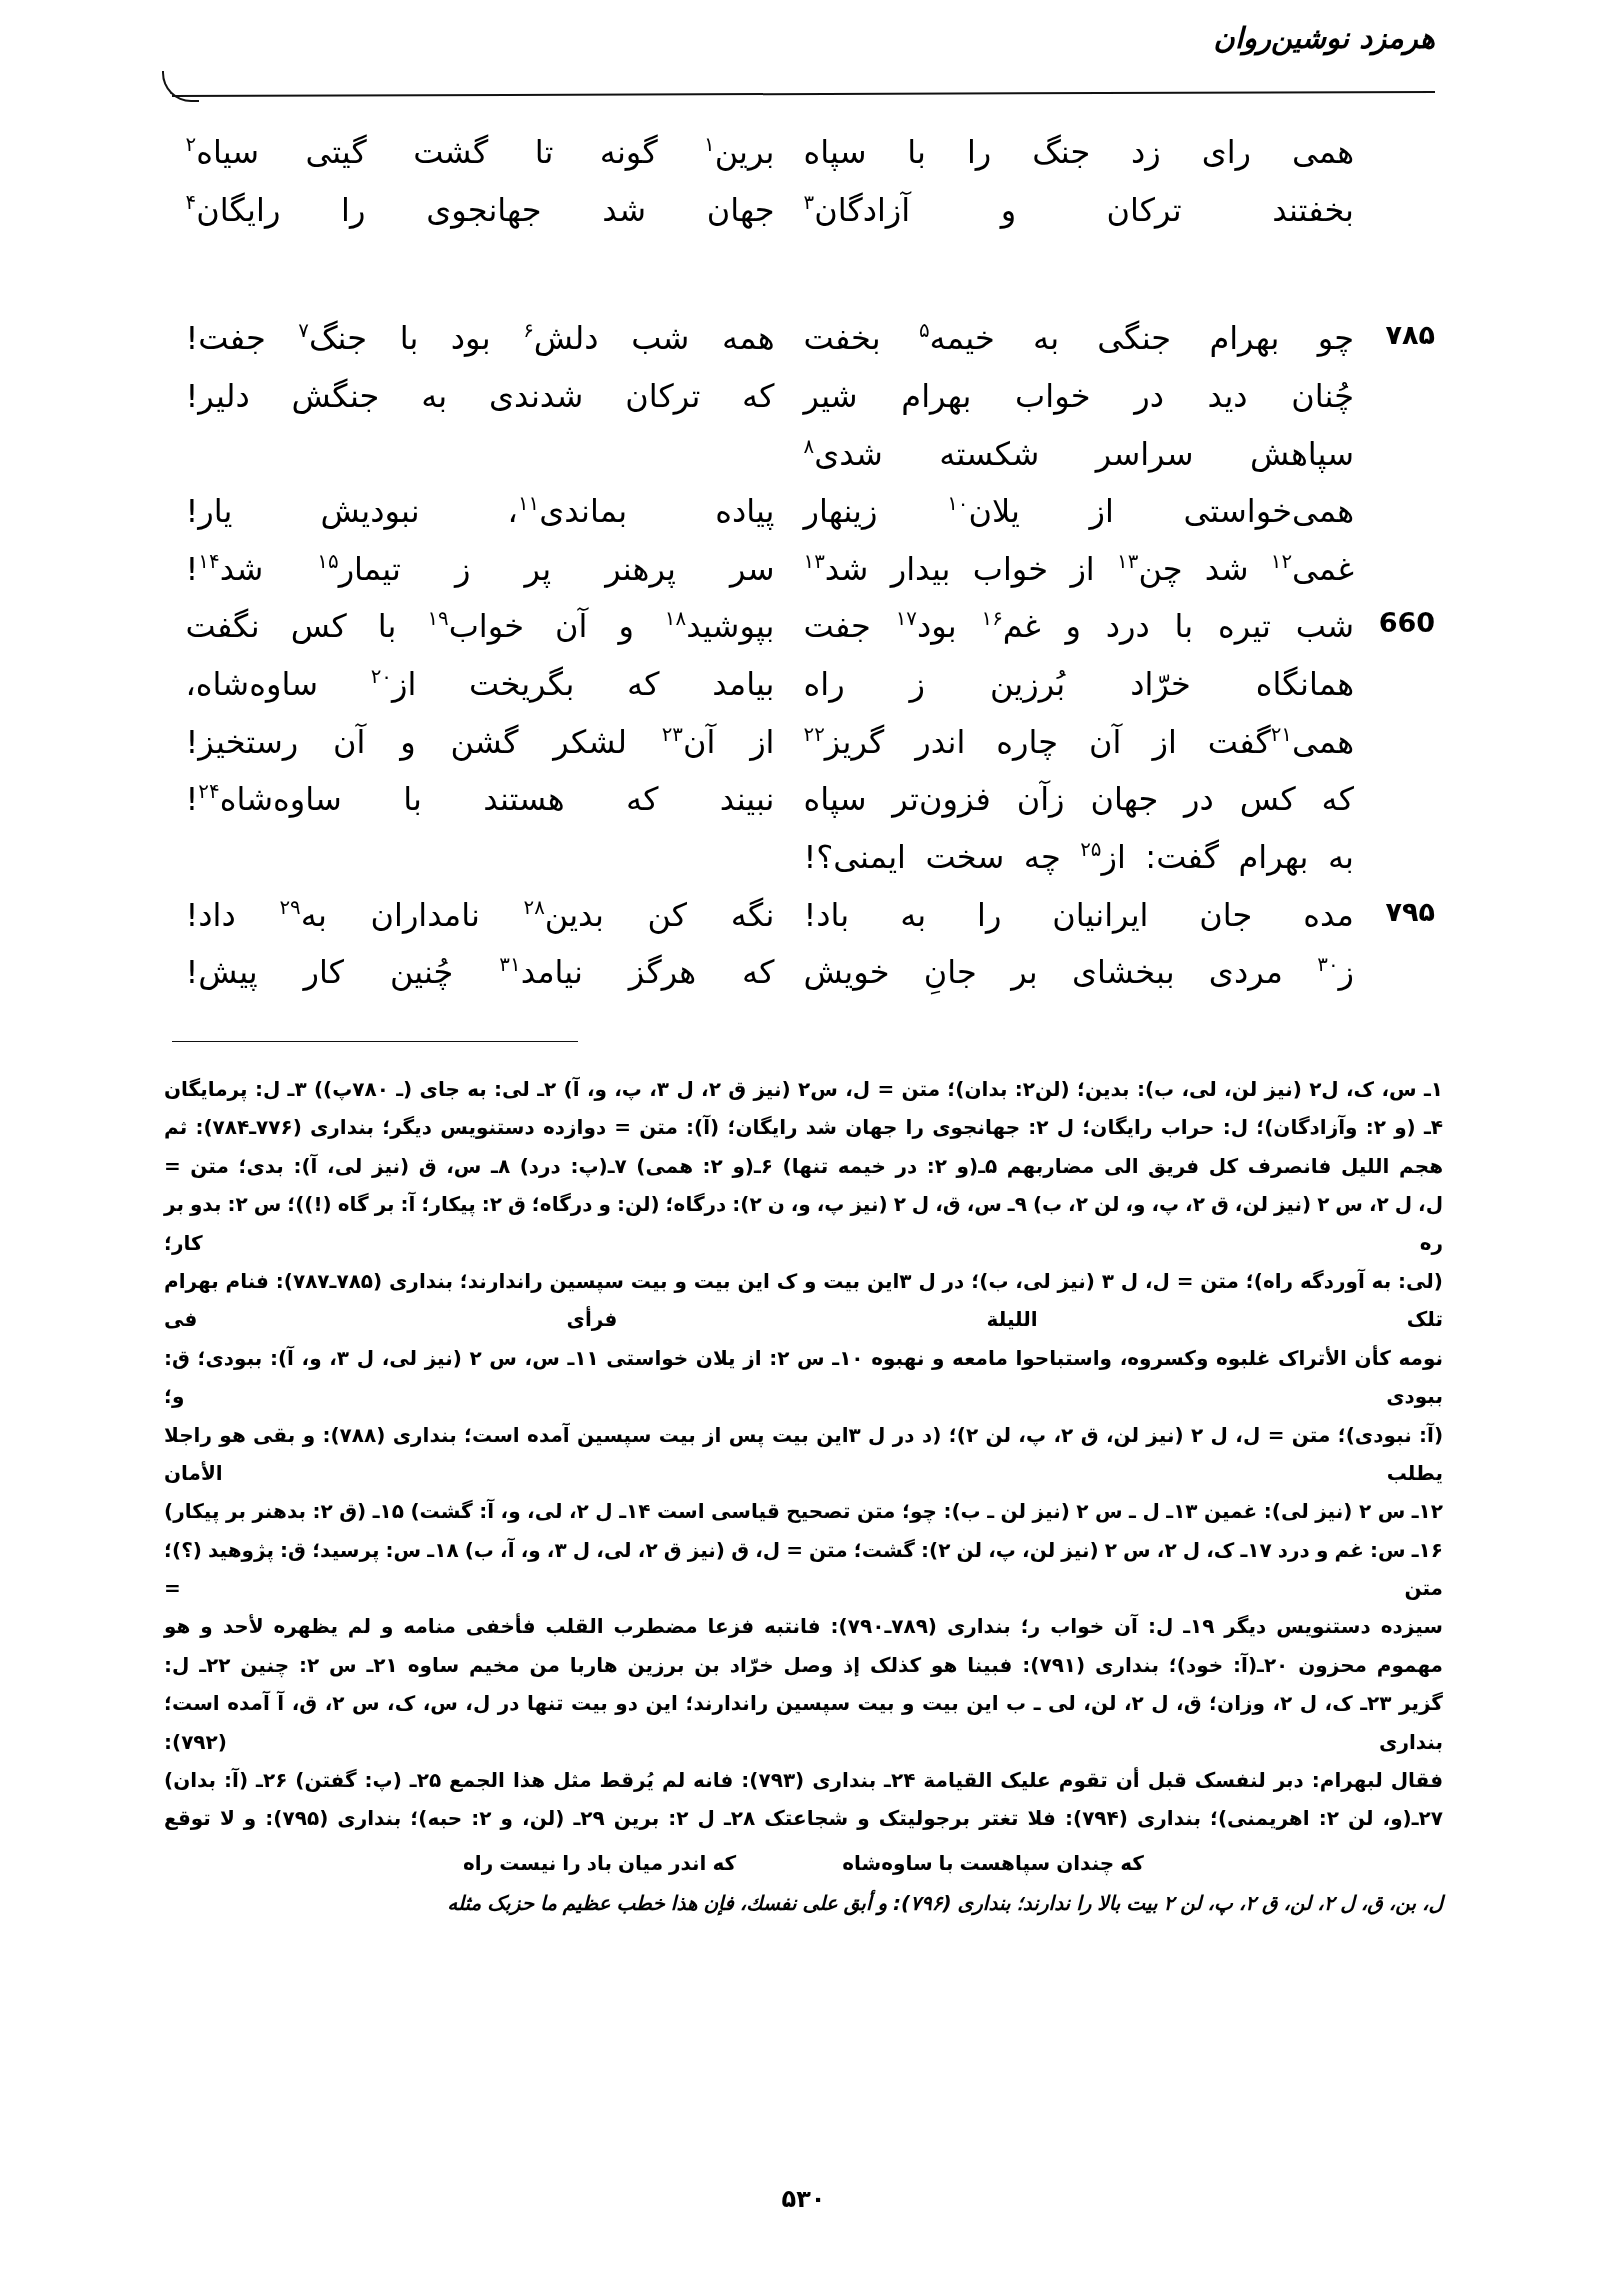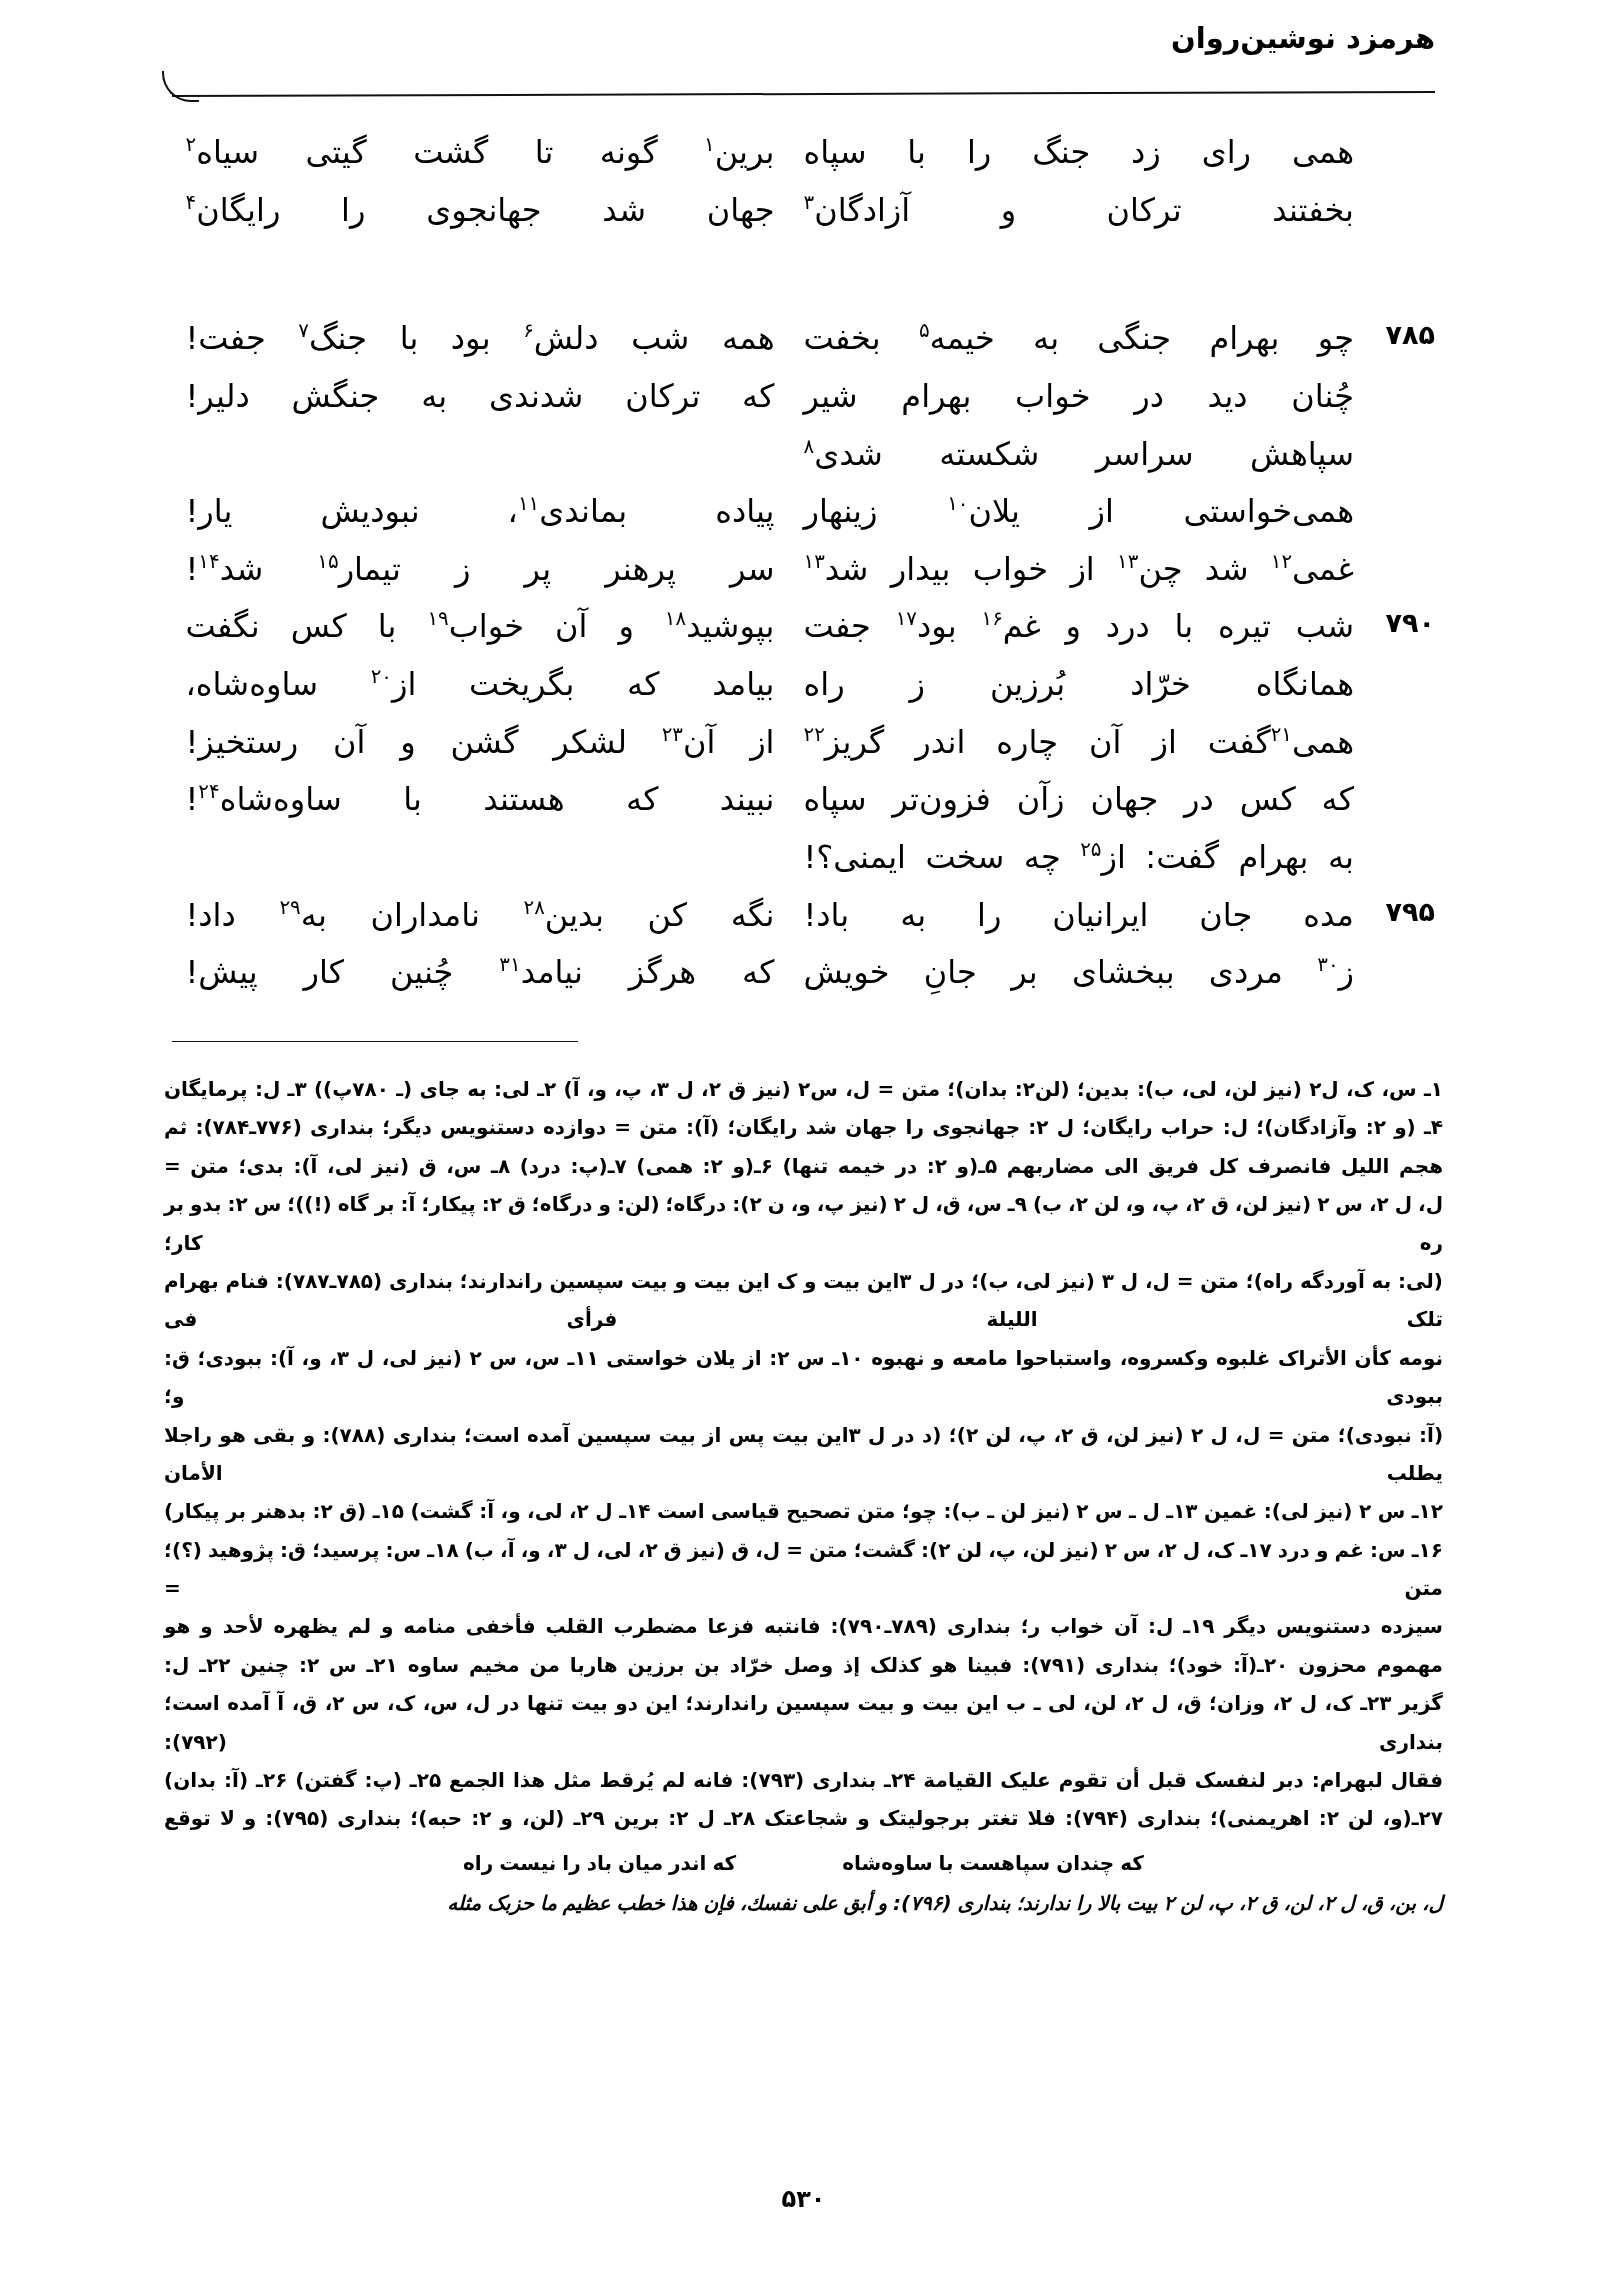--- a/index.html
+++ b/index.html
@@ -29,20 +29,21 @@
   
   .running-head {
     position: absolute;
     top: 21px;
     right: 172px;
     font-size: 29px;
     font-weight: bold;
     letter-spacing: -0.5px;
     direction: rtl;
     white-space: nowrap;
+    font-style: italic;
   }
 
   .head-rule {
     position: absolute;
     top: 93px;
     left: 172px;
     right: 172px;
     height: 0;
     border-top: 2.9px solid #111;
     transform: rotate(-0.18deg);
@@ -213,21 +214,21 @@
         <div class="vnum"></div>
         <div class="hemistich right">همی‌خواستی از یلان<sup class="note">۱۰</sup> زینهار</div>
         <div class="hemistich left">پیاده بماندی<sup class="note">۱۱</sup>، نبودیش یار!</div>
       </div>
       <div class="couplet">
         <div class="vnum"></div>
         <div class="hemistich right">غمی<sup class="note">۱۲</sup> شد چن<sup class="note">۱۳</sup> از خواب بیدار شد<sup class="note">۱۳</sup></div>
         <div class="hemistich left">سر پرهنر پر ز تیمار<sup class="note">۱۵</sup> شد<sup class="note">۱۴</sup>!</div>
       </div>
       <div class="couplet">
-        <div class="vnum">۷۹۰</div>
+        <div class="vnum">660</div>
         <div class="hemistich right">شب تیره با درد و غم<sup class="note">۱۶</sup> بود<sup class="note">۱۷</sup> جفت</div>
         <div class="hemistich left">بپوشید<sup class="note">۱۸</sup> و آن خواب<sup class="note">۱۹</sup> با کس نگفت</div>
       </div>
       <div class="couplet">
         <div class="vnum"></div>
         <div class="hemistich right">همانگاه خرّاد بُرزین ز راه</div>
         <div class="hemistich left">بیامد که بگریخت از<sup class="note">۲۰</sup> ساوه‌شاه،</div>
       </div>
       <div class="couplet">
         <div class="vnum"></div>

